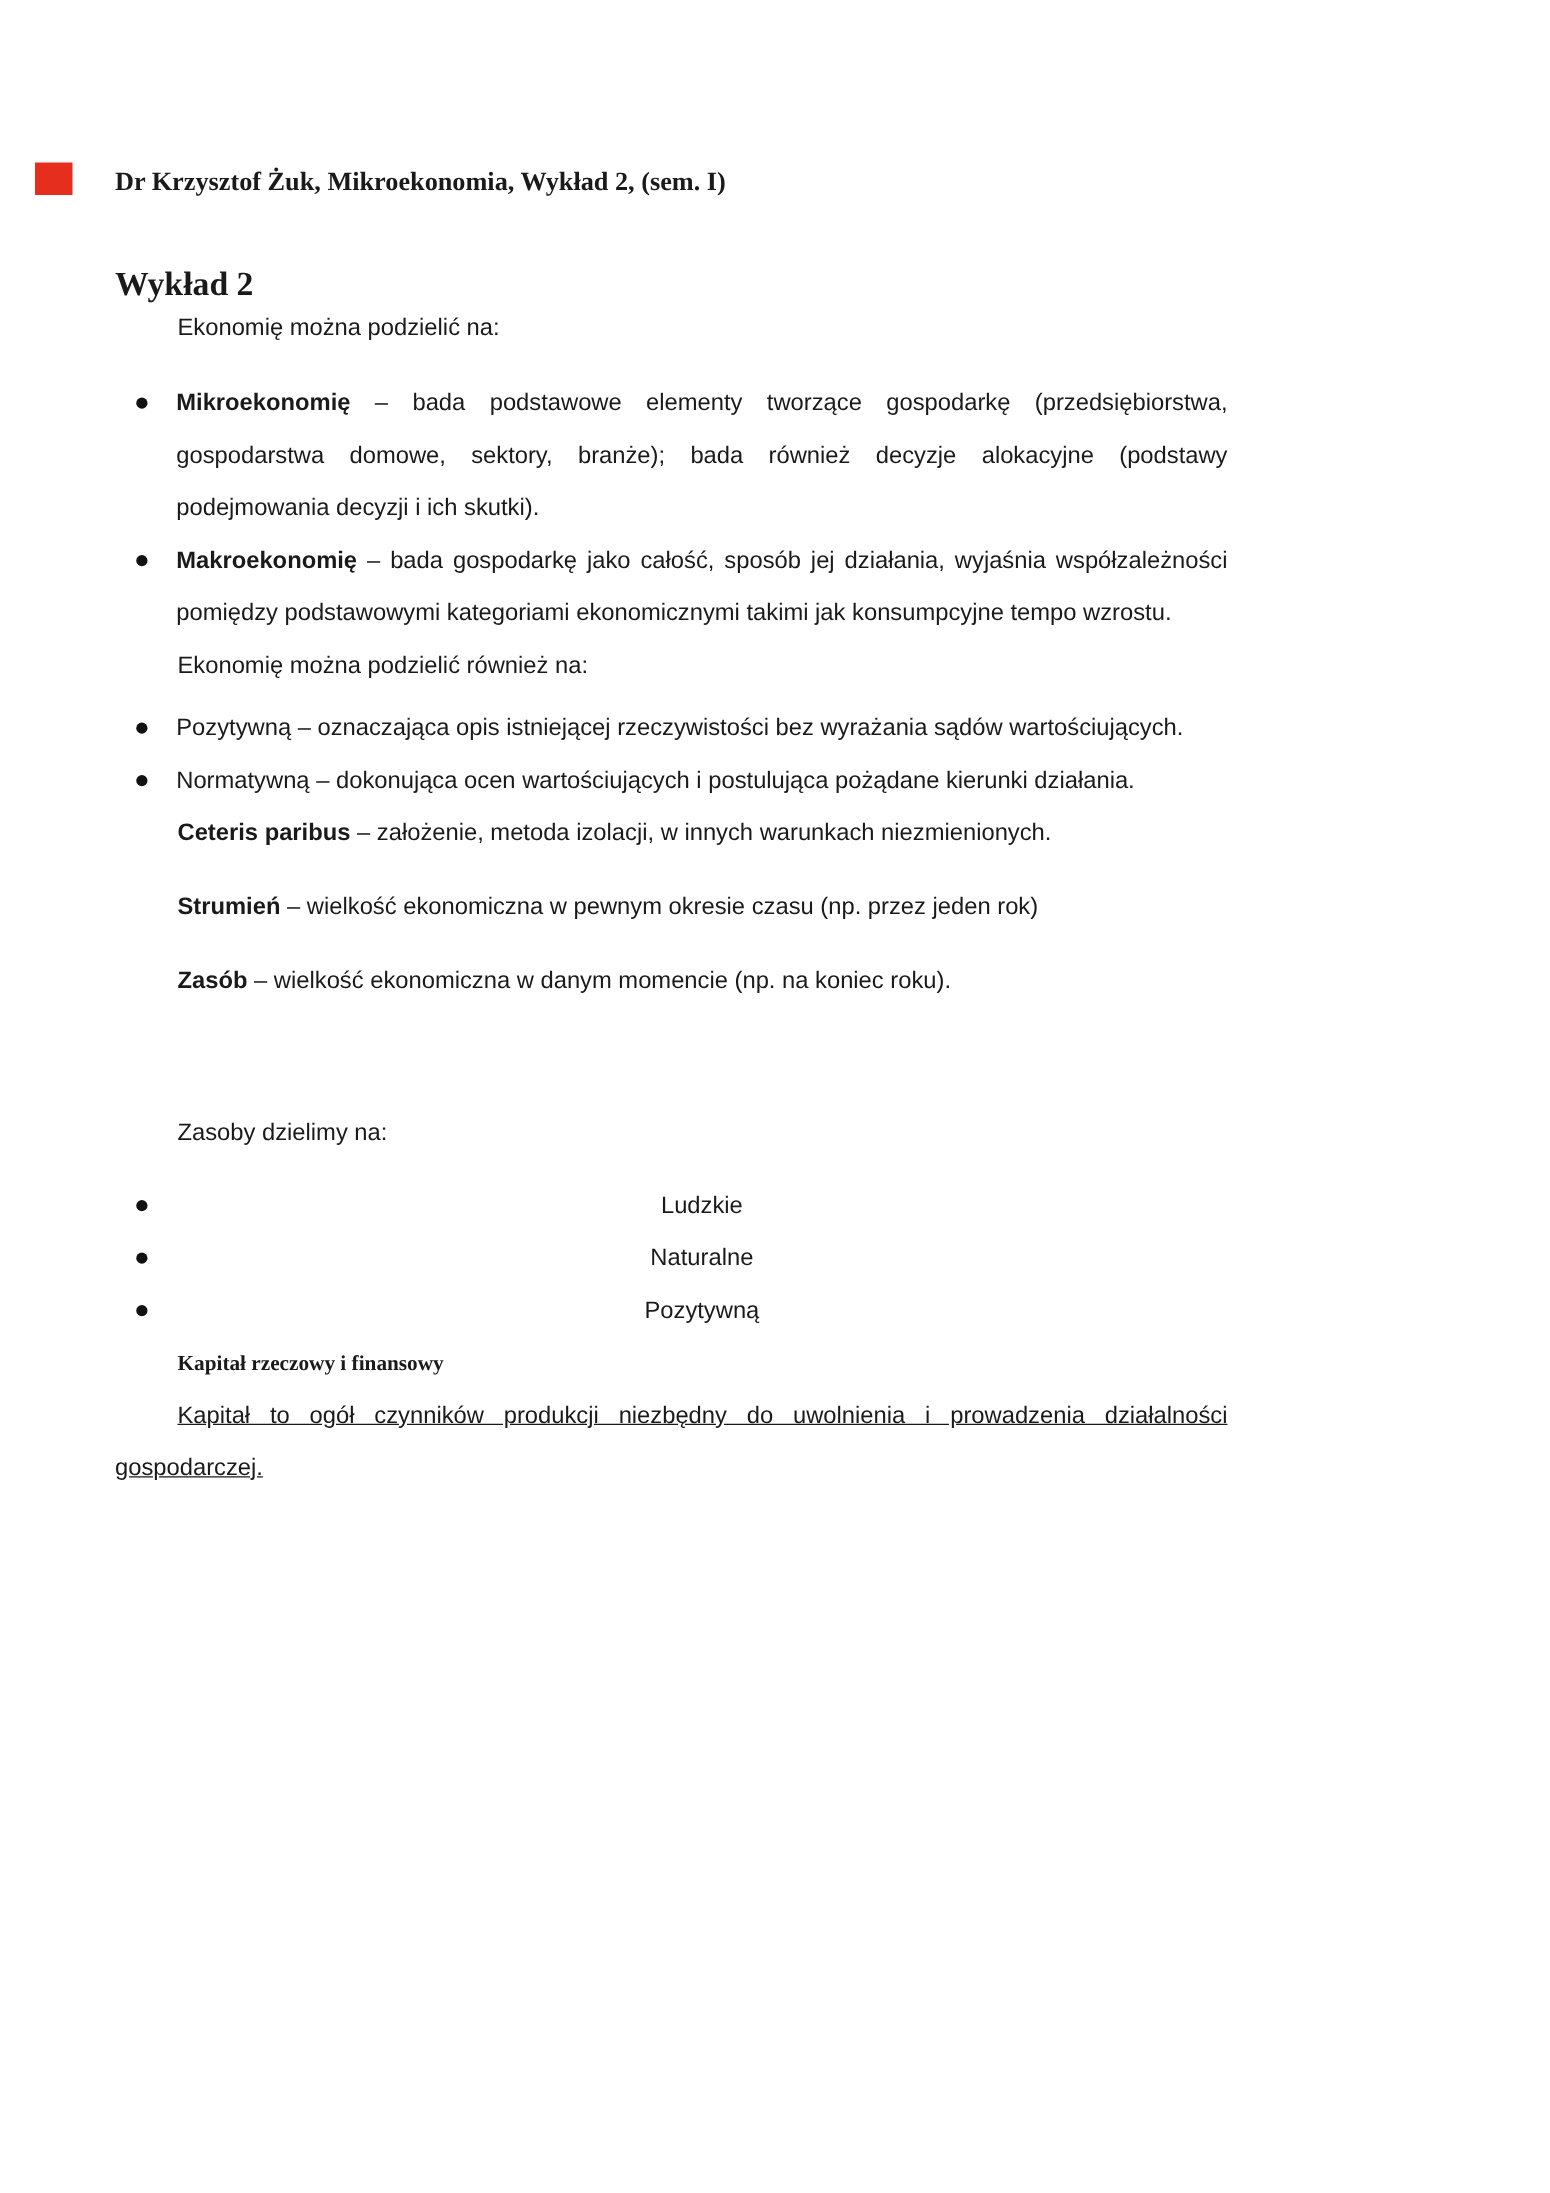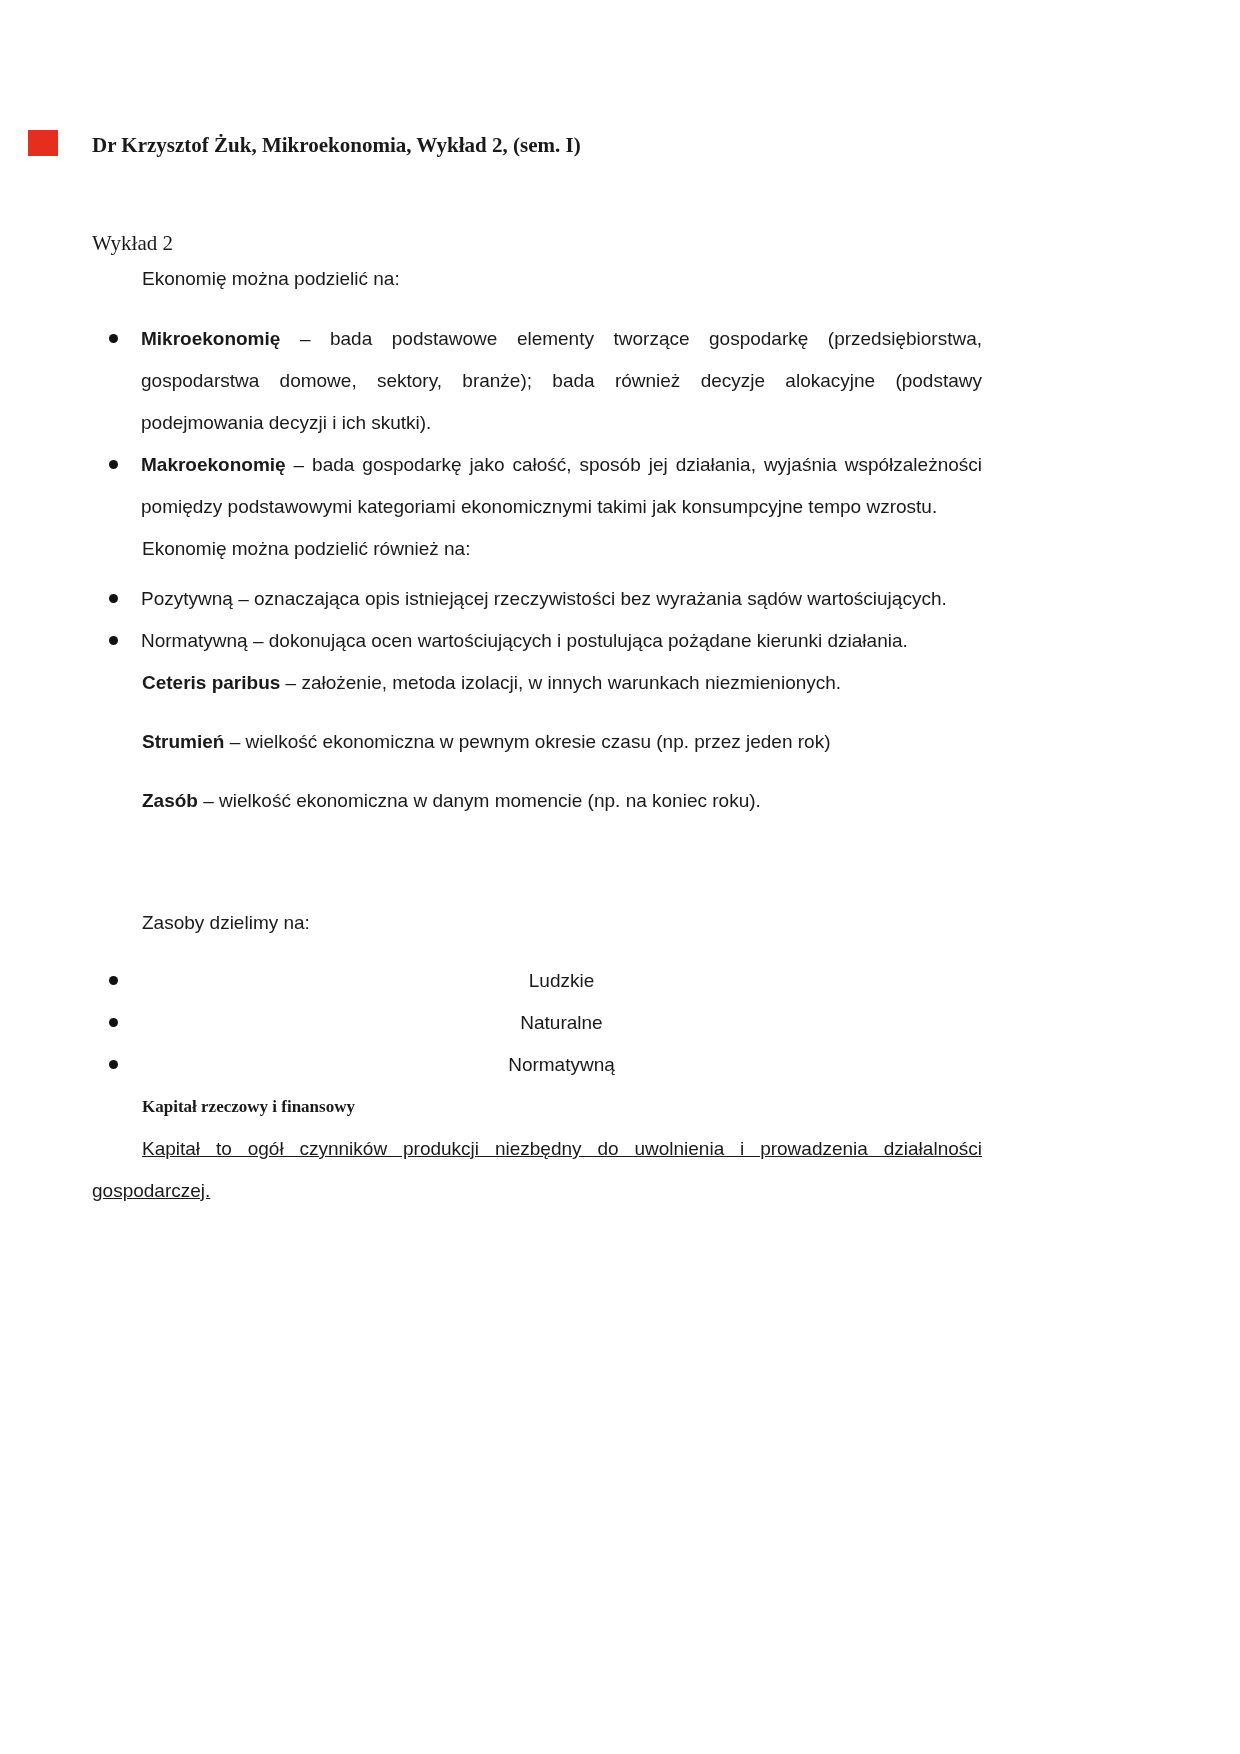--- a/index.html
+++ b/index.html
@@ -32,24 +32,24 @@
     line-height: 42px;
   }
   .doc-title {
     margin-top: 130px;
     font-family: "Liberation Serif", serif;
     font-weight: bold;
     font-size: 21px;
     line-height: 30px;
   }
   .doc-heading {
-    margin-top: 68px;
+    margin-top: 52px;
     font-family: "Liberation Serif", serif;
-    font-weight: normal;
-    font-size: 21px;
+    font-weight: bold;
+    font-size: 27px;
     line-height: 30px;
   }
   .para-indent {
     padding-left: 50px;
   }
   .bullet-list { }
   .bullet-item {
     position: relative;
     margin-left: 49px;
     text-align: justify;
@@ -140,21 +140,21 @@
       <div class="bullet-item plainline">
         <span class="dot"></span>
         <span>Ludzkie</span>
       </div>
       <div class="bullet-item plainline">
         <span class="dot"></span>
         <span>Naturalne</span>
       </div>
       <div class="bullet-item plainline">
         <span class="dot"></span>
-        <span>Normatywną</span>
+        <span>Pozytywną</span>
       </div>
     </div>
 
     <div class="subheading">Kapitał rzeczowy i finansowy</div>
 
     <div class="closing">Kapitał to ogół czynników produkcji niezbędny do uwolnienia i prowadzenia działalności gospodarczej.</div>
 
   </div>
 </div>
 

